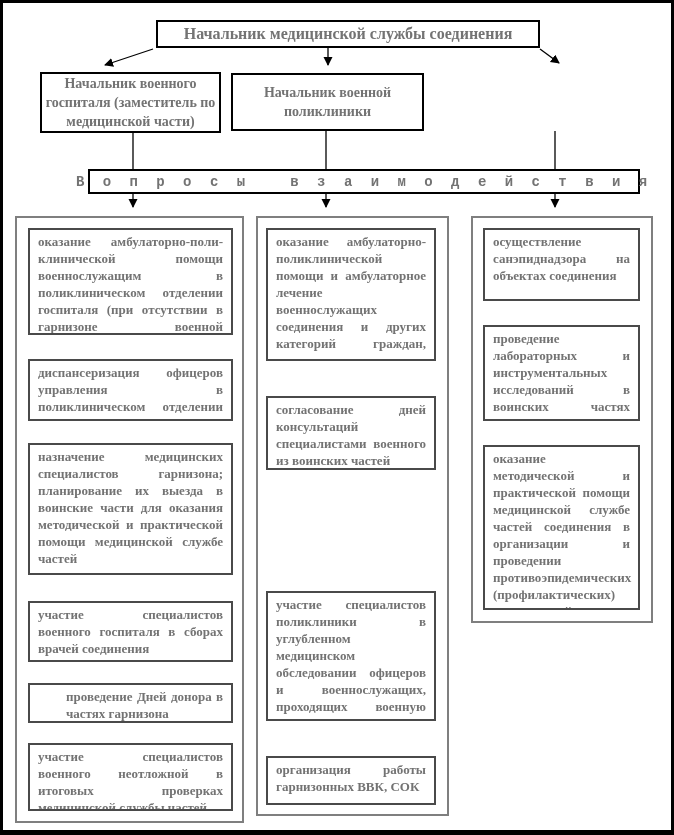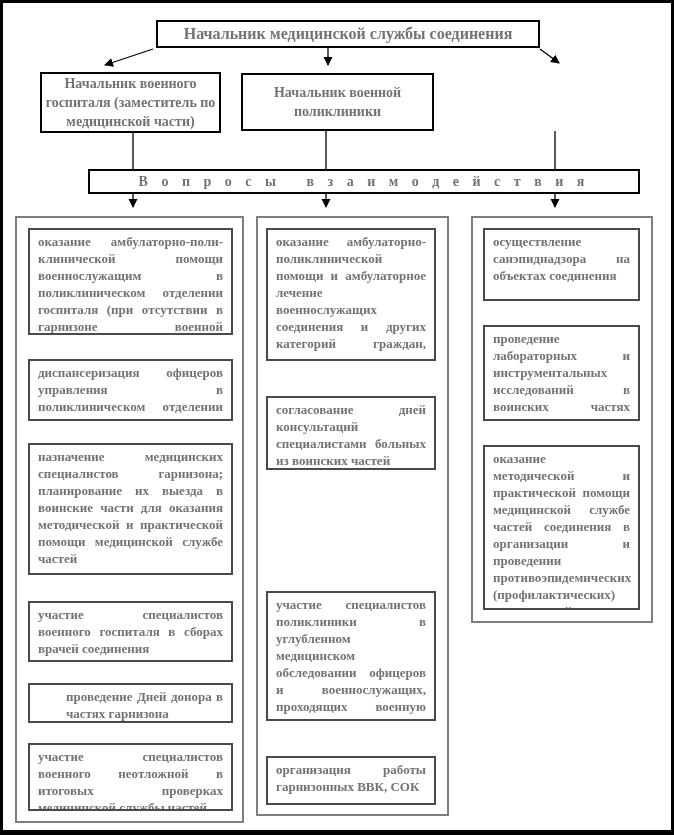--- a/index.html
+++ b/index.html
@@ -67,37 +67,37 @@
   <div class="container" style="left:253px;top:213px;width:193px;height:600px;"></div>
   <div class="container" style="left:468px;top:213px;width:182px;height:407px;"></div>
 
   <div class="box hdr root" style="left:153px;top:17px;width:384px;height:28px;">
     <span>Начальник медицинской службы соединения</span>
   </div>
 
   <div class="box hdr branch" style="left:37px;top:69px;width:181px;height:61px;">
     <span>Начальник военного госпиталя (заместитель по медицинской части)</span>
   </div>
-  <div class="box hdr branch" style="left:228px;top:70px;width:193px;height:58px;margin-left:10px;">
+  <div class="box hdr branch" style="left:228px;top:70px;width:193px;height:58px;">
     <span>Начальник военной поликлиники</span>
   </div>
 
-  <div class="box hdr band" style="left:85px;top:166px;width:552px;height:25px;">
+  <div class="box hdr band" style="left:85px;top:166px;width:552px;height:25px;font-family:Liberation Mono, monospace;">
     <span>В о п р о с ы   в з а и м о д е й с т в и я</span>
   </div>
 
   <div class="box task" style="left:25px;top:225px;width:205px;height:107px;">оказание амбулаторно-поли-клинической помощи военнослужащим в поликлиническом отделении госпиталя (при отсутствии в гарнизоне военной поликлиники)</div>
   <div class="box task" style="left:25px;top:356px;width:205px;height:62px;">диспансеризация офицеров управления в поликлиническом отделении госпиталя</div>
   <div class="box task" style="left:25px;top:440px;width:205px;height:132px;">назначение медицинских специалистов гарнизона; планирование их выезда в воинские части для оказания методической и практической помощи медицинской службе частей</div>
   <div class="box task" style="left:25px;top:598px;width:205px;height:61px;">участие специалистов военного госпиталя в сборах врачей соединения</div>
   <div class="box task" style="left:25px;top:680px;width:205px;height:40px;padding-left:36px;">проведение Дней донора в частях гарнизона</div>
   <div class="box task" style="left:25px;top:740px;width:205px;height:68px;">участие специалистов военного неотложной в итоговых проверках медицинской службы частей</div>
 
   <div class="box task" style="left:263px;top:225px;width:170px;height:133px;">оказание амбулаторно-поликлинической помощи и амбулаторное лечение военнослужащих соединения и других категорий граждан, имеющих на это право</div>
-  <div class="box task" style="left:263px;top:393px;width:170px;height:74px;">согласование дней консультаций специалистами больных из воинских частей</div>
+  <div class="box task" style="left:263px;top:393px;width:170px;height:74px;">согласование дней консультаций специалистами военного из воинских частей</div>
   <div class="box task" style="left:263px;top:588px;width:170px;height:130px;">участие специалистов поликлиники в углубленном медицинском обследовании офицеров и военнослужащих, проходящих военную службу по контракту</div>
   <div class="box task" style="left:263px;top:753px;width:170px;height:49px;">организация работы гарнизонных ВВК, СОК</div>
 
   <div class="box task" style="left:480px;top:225px;width:157px;height:73px;padding-left:8px;">осуществление санэпиднадзора на объектах соединения</div>
   <div class="box task" style="left:480px;top:322px;width:157px;height:96px;">проведение лабораторных и инструментальных исследований в воинских частях соединения</div>
   <div class="box task" style="left:480px;top:442px;width:157px;height:165px;">оказание методической и практической помощи медицинской службе частей соединения в организации и проведении противоэпидемических (профилактических) мероприятий</div>
 
 </div>
 
 </body></html>

